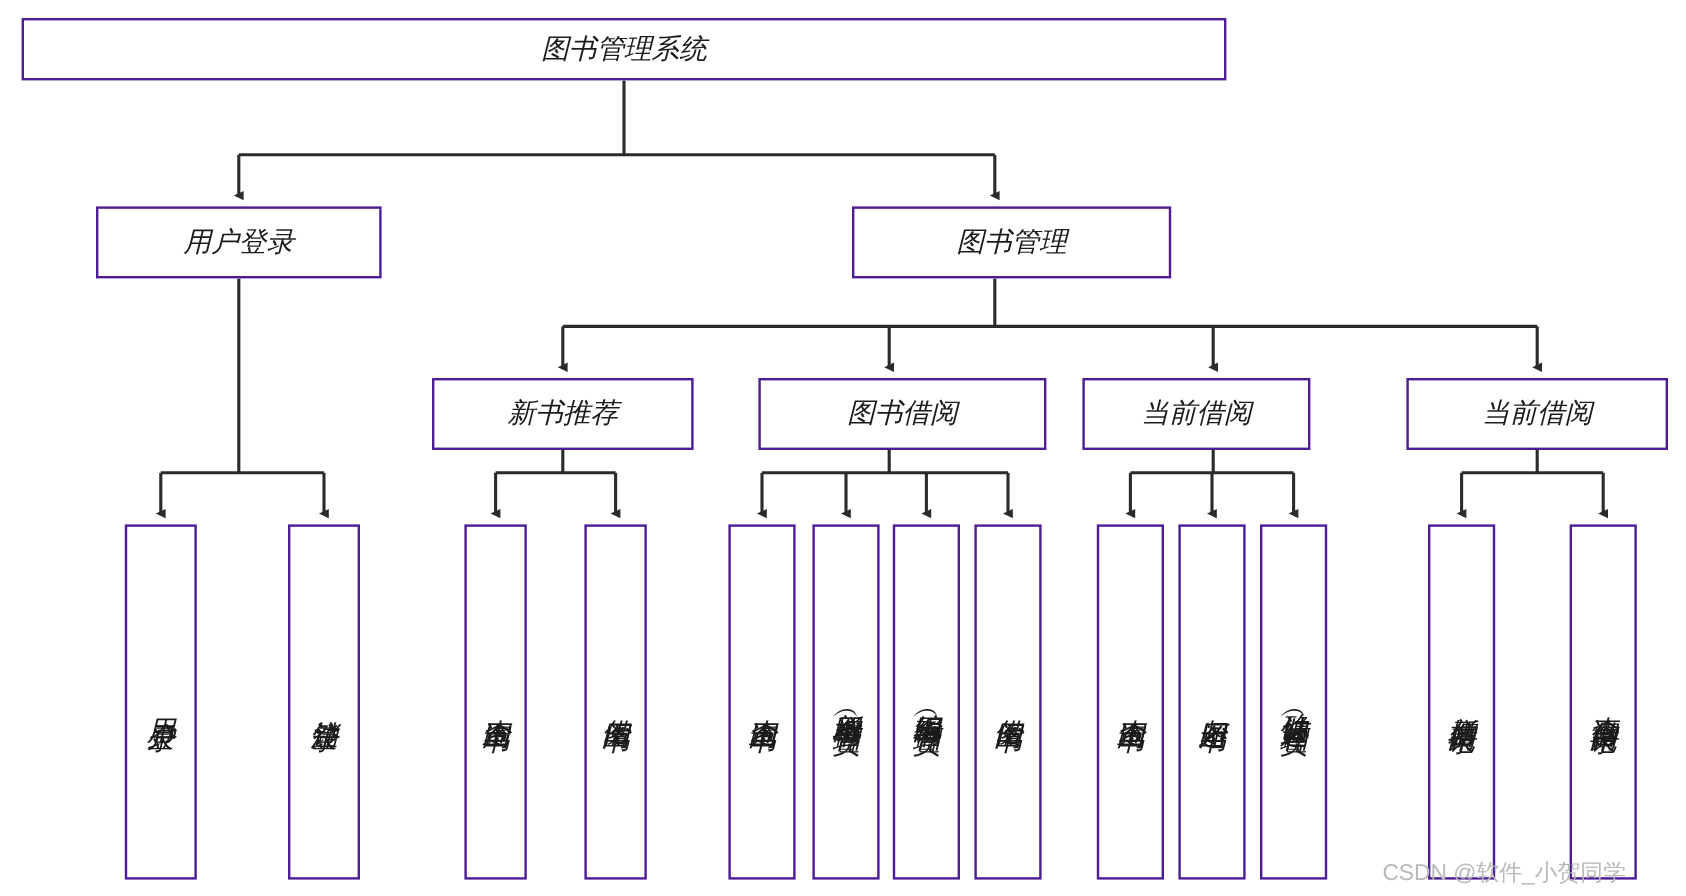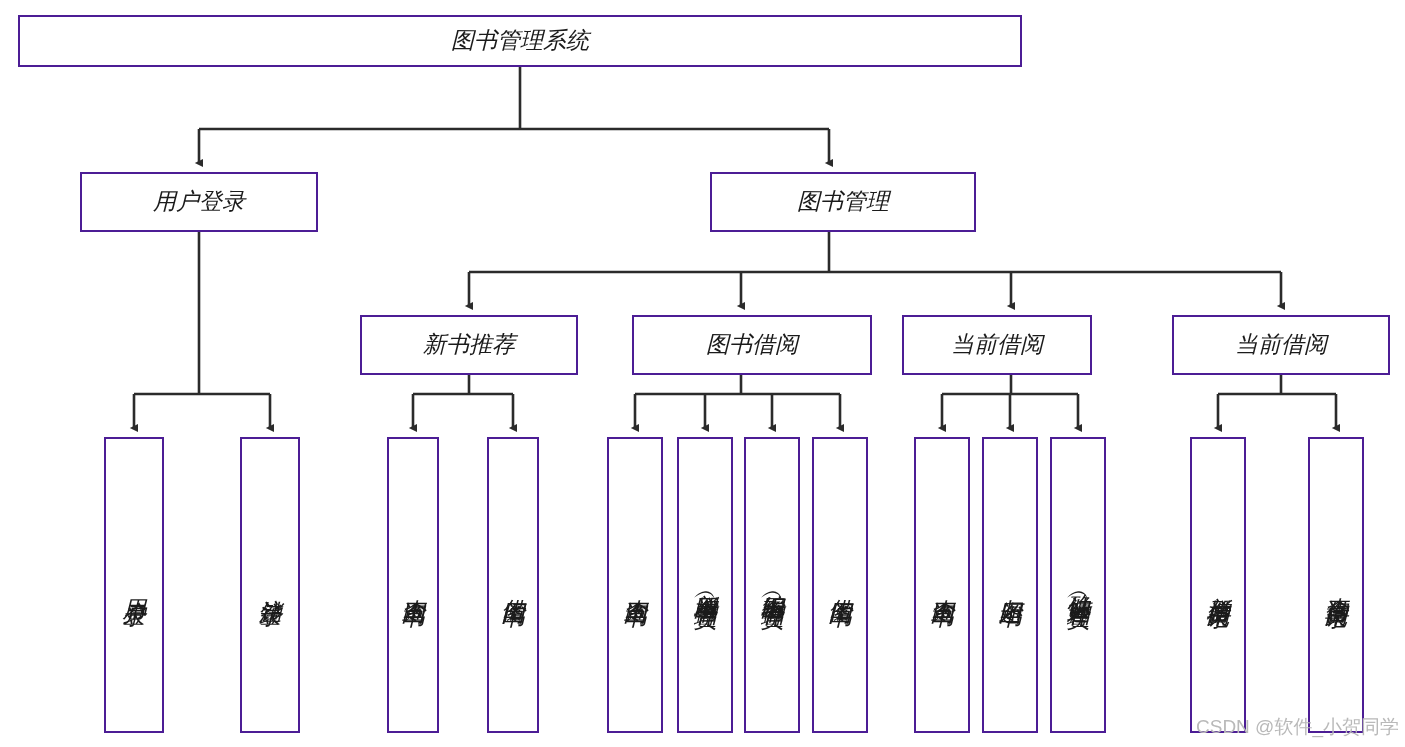--- a/index.html
+++ b/index.html
@@ -162,14 +162,14 @@
       <div class="node vertical" style="left: 1050px; top: 437px; width: 56px; height: 296px;">
         <span class="label">确认归还（管理员）</span>
       </div>
       <div class="node vertical" style="left: 1190px; top: 437px; width: 56px; height: 296px;">
         <span class="label">新增借阅记录</span>
       </div>
       <div class="node vertical" style="left: 1308px; top: 437px; width: 56px; height: 296px;">
         <span class="label">查询借阅记录</span>
       </div>
     </div>
-  <div class="watermark" style="left: 1196px; top: 714px;">CSDN @软件_小贺同学</div>
+  <div class="watermark" style="left: 1152px; top: 714px;">CSDN @软件_小贺同学</div>
 </div>
 
 </body></html>

